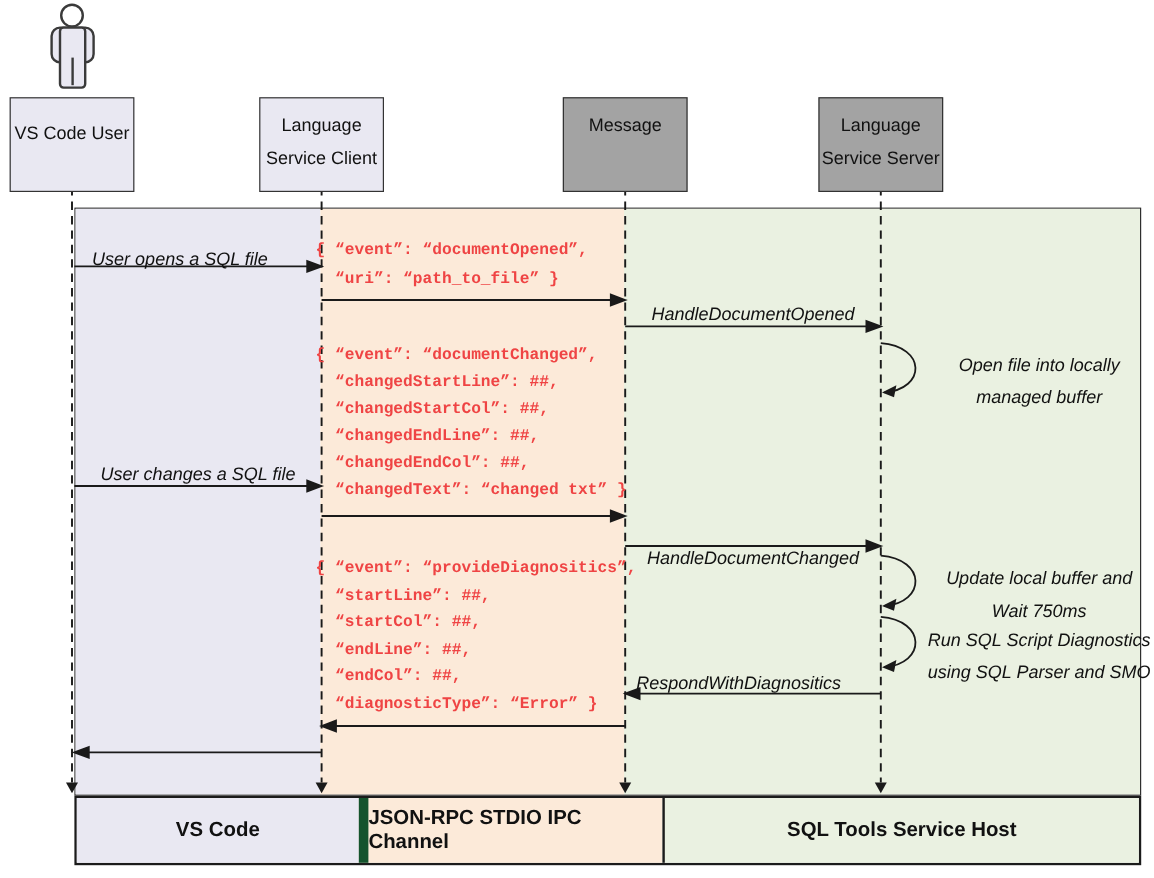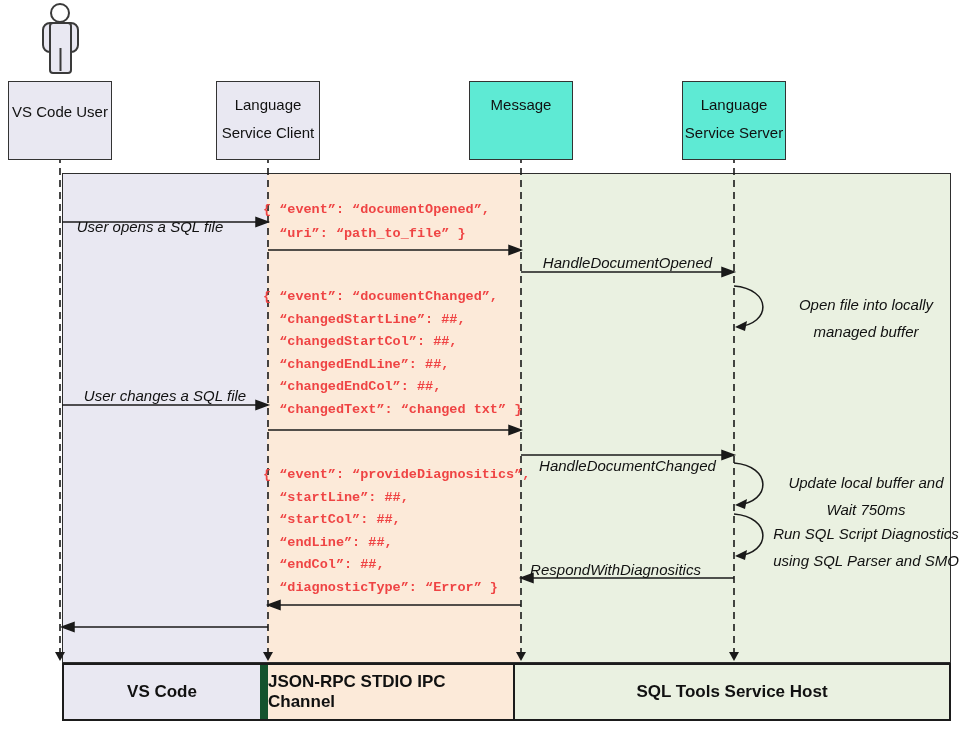--- a/index.html
+++ b/index.html
@@ -13,29 +13,29 @@
   .band-vscode{width:204px;background:#e9e8f2;}
   .band-ipc{width:253px;background:#fcead9;}
   .band-host{flex:1;background:#eaf1e1;}
 
   
   .actor-box{position:absolute;top:81px;width:104px;height:79px;border:1.5px solid #333;
              box-sizing:border-box;text-align:center;font-size:15px;line-height:28px;
              padding-top:9px;z-index:3;}
   .actor-box.single{padding-top:16px;}
   .fill-lav{background:#e9e8f2;}
-  .fill-grn{background:#5eead4;}
+  .fill-grn{background:#a3a3a3;}
   .actor-box span{display:block;}
 
   
   .bottom-lanes{position:absolute;left:62px;top:663px;width:889px;height:58px;
                 border:2px solid #1b1b1b;box-sizing:border-box;display:flex;z-index:3;}
   .bottom-lane{display:flex;align-items:center;justify-content:center;
                font-weight:bold;font-size:17px;box-sizing:border-box;height:100%;}
-  .bl-vscode{width:196px;background:#e9e8f2;}
+  .bl-vscode{width:235px;background:#e9e8f2;}
   .bl-ipc{width:253px;background:#fcead9;border-left:8px solid #14532d;}
   .bl-host{flex:1;background:#eaf1e1;border-left:2px solid #1b1b1b;}
 
   
   svg.overlay{position:absolute;left:0;top:0;z-index:2;pointer-events:none;}
 
   
   .flow-label{position:absolute;font-style:italic;font-size:15px;line-height:27px;
               text-align:center;z-index:4;}
   .flow-label span{display:block;}
@@ -140,21 +140,21 @@
     <span>Service Client</span>
   </div>
   <div class="actor-box fill-grn" style="left:469px">
     <span>Message</span>
   </div>
   <div class="actor-box fill-grn" style="left:682px">
     <span>Language</span>
     <span>Service Server</span>
   </div>
 
-  <div class="flow-label" style="left:62px;top:213px;width:176px">User opens a SQL file</div>
+  <div class="flow-label" style="left:62px;top:203px;width:176px">User opens a SQL file</div>
   <div class="flow-label" style="left:521px;top:249px;width:213px">HandleDocumentOpened</div>
   <div class="flow-label" style="left:766px;top:291px;width:200px">
     <span>Open file into locally</span>
     <span>managed buffer</span>
   </div>
   <div class="flow-label" style="left:62px;top:382px;width:206px">User changes a SQL file</div>
   <div class="flow-label" style="left:521px;top:452px;width:213px">HandleDocumentChanged</div>
   <div class="flow-label" style="left:766px;top:469px;width:200px">
     <span>Update local buffer and</span>
     <span>Wait 750ms</span>

